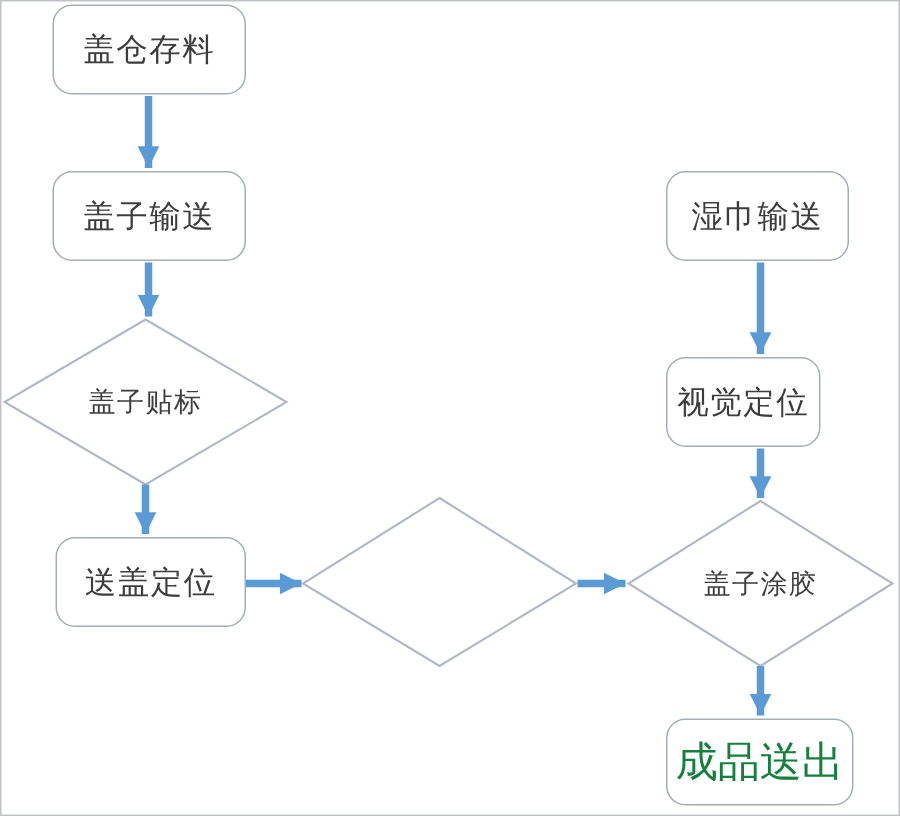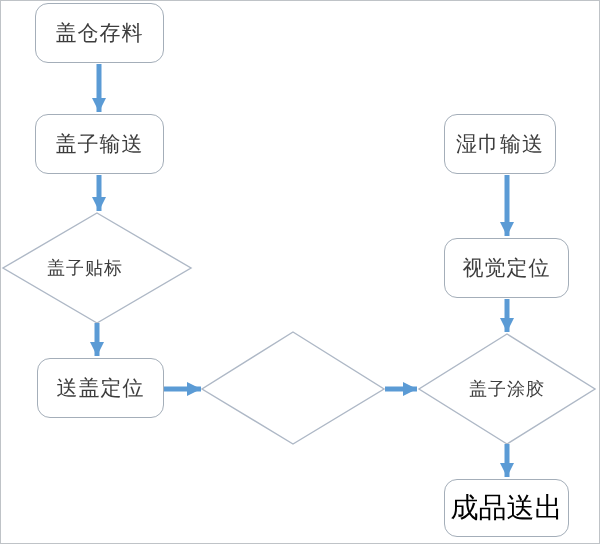--- a/index.html
+++ b/index.html
@@ -30,21 +30,21 @@
     border-radius:13px;
     display:flex;align-items:center;justify-content:center;
     color:var(--text);
     font-size:21px;
     letter-spacing:1px;
     box-sizing:border-box;
   }
   .node.final{
     font-family:"DejaVu Serif","Liberation Serif",serif;
     font-size:28px;
-    color:#000000;
+    color:#15803d;
     letter-spacing:0px;
   }
   .diamond-label{
     position:absolute;
     transform:translate(-50%,-50%);
     color:var(--text);
     font-size:18px;
     letter-spacing:1px;
     white-space:nowrap;
   }
@@ -80,28 +80,28 @@
   </div>
 
   <div class="node" style="left:36px;top:357px;width:127px;height:60px;">
     <span>送盖定位</span>
   </div>
 
   <div class="node" style="left:34px;top:113px;width:129px;height:60px;">
     <span>盖子输送</span>
   </div>
 
-  <div class="node" style="left:443px;top:113px;width:112px;height:60px;">
+  <div class="node" style="left:443px;top:113px;width:122px;height:60px;">
     <span>湿巾输送</span>
   </div>
 
-  <div class="node" style="left:443px;top:237px;width:125px;height:60px;text-align:right;">
+  <div class="node" style="left:443px;top:237px;width:103px;height:60px;text-align:right;">
     <span>视觉定位</span>
   </div>
 
   <div class="node final" style="left:443px;top:478px;width:125px;height:58px;">
     <span>成品送出</span>
   </div>
 
-  <div class="diamond-label" style="left:84px;top:267px;text-align:right;">盖子贴标</div>
+  <div class="diamond-label" style="left:96px;top:267px;text-align:right;">盖子贴标</div>
   <div class="diamond-label" style="left:506px;top:388px;">盖子涂胶</div>
 
 </div>
 
 </body></html>

